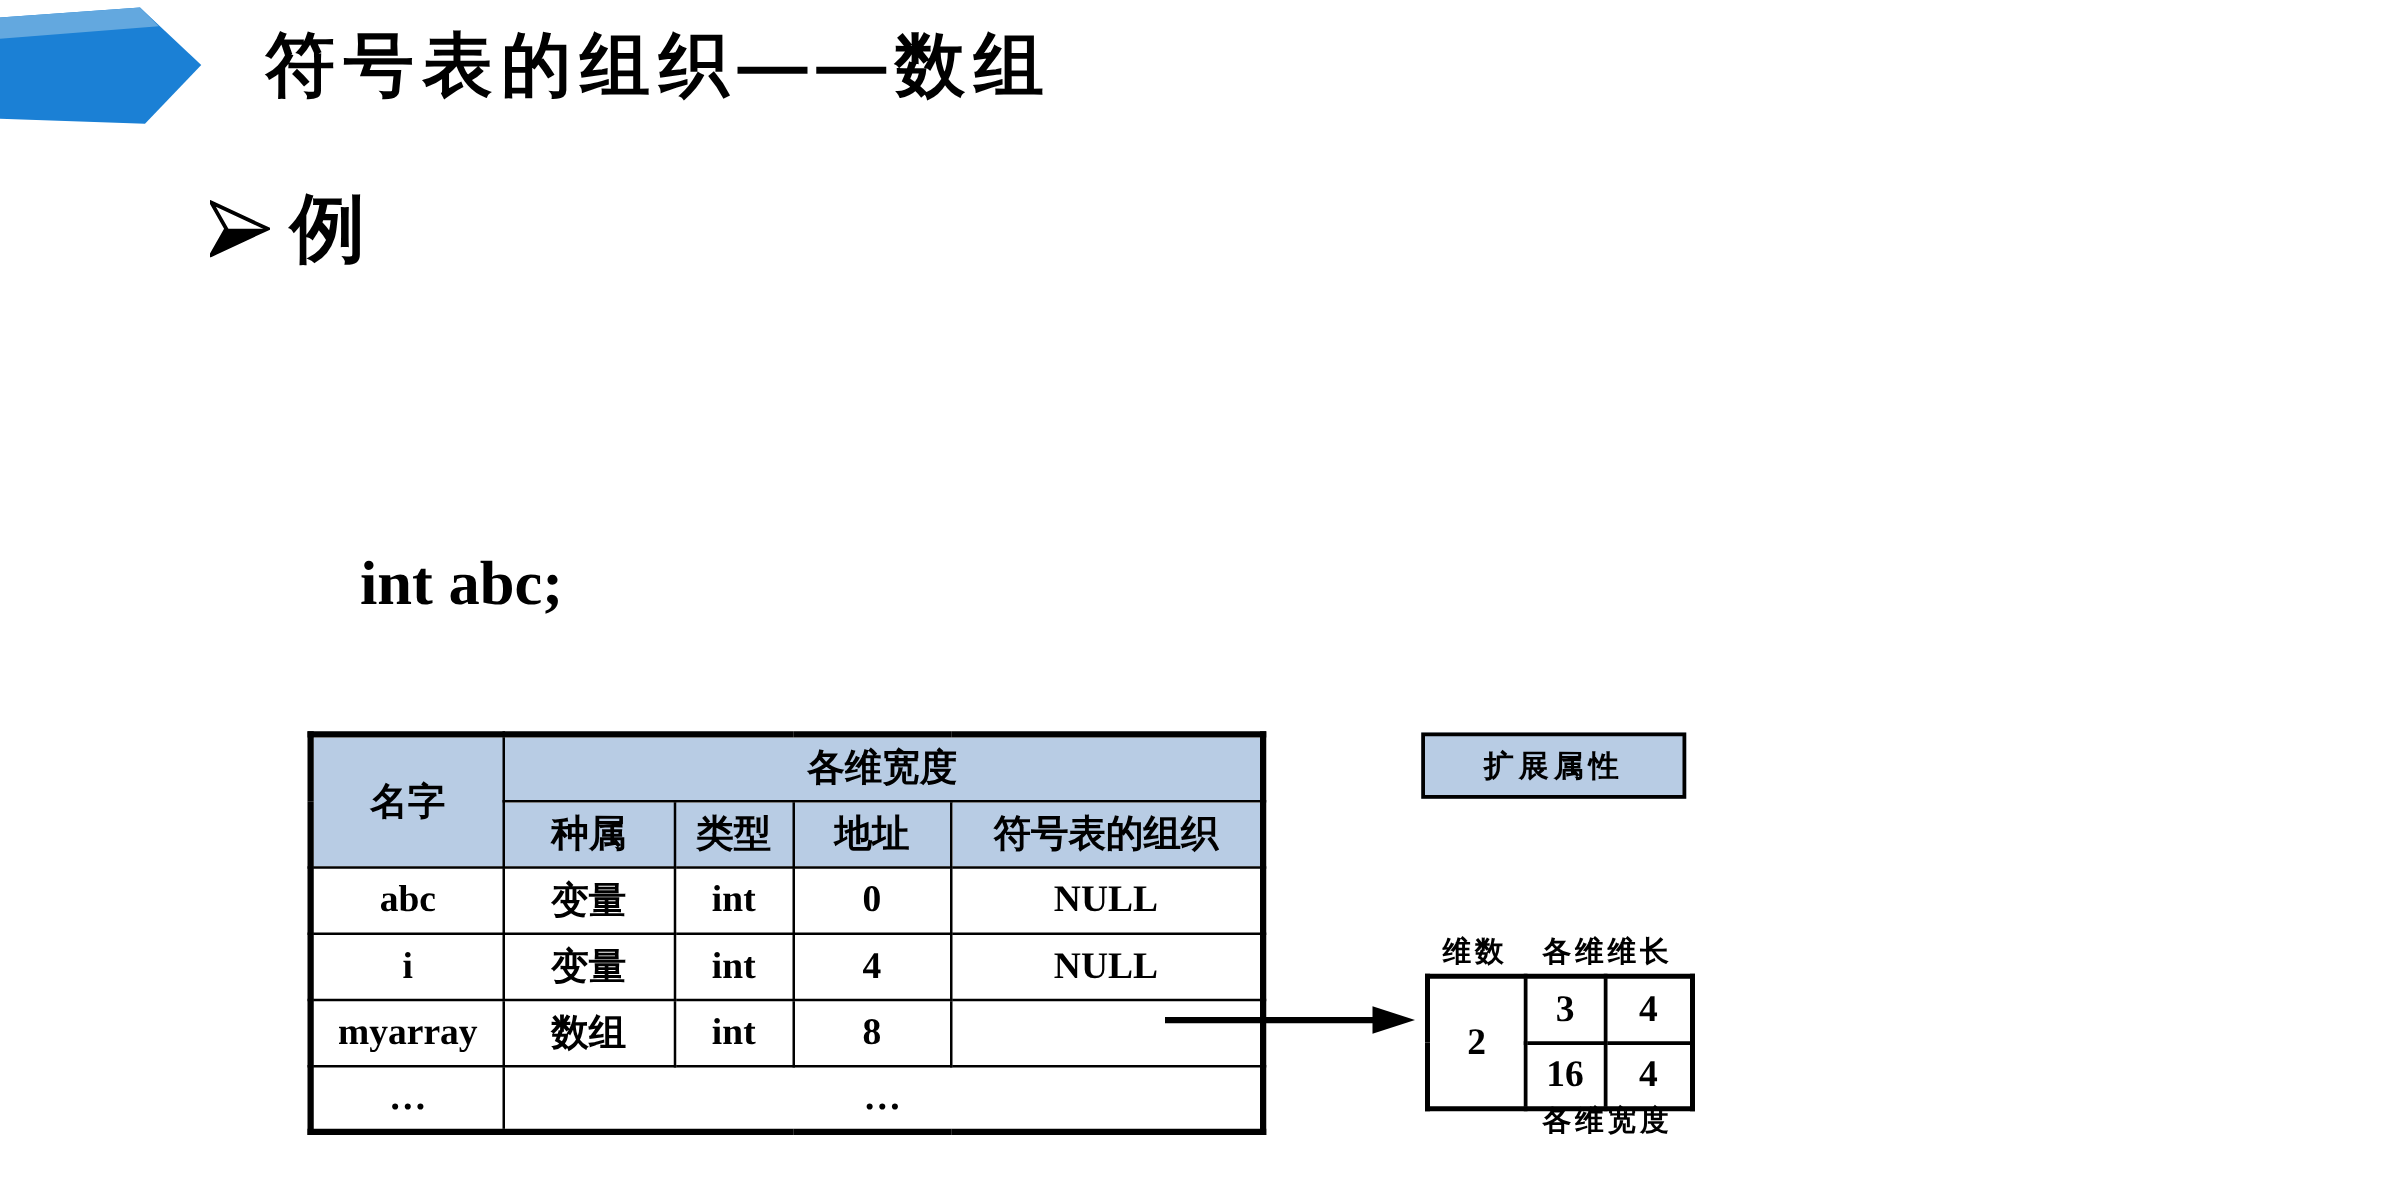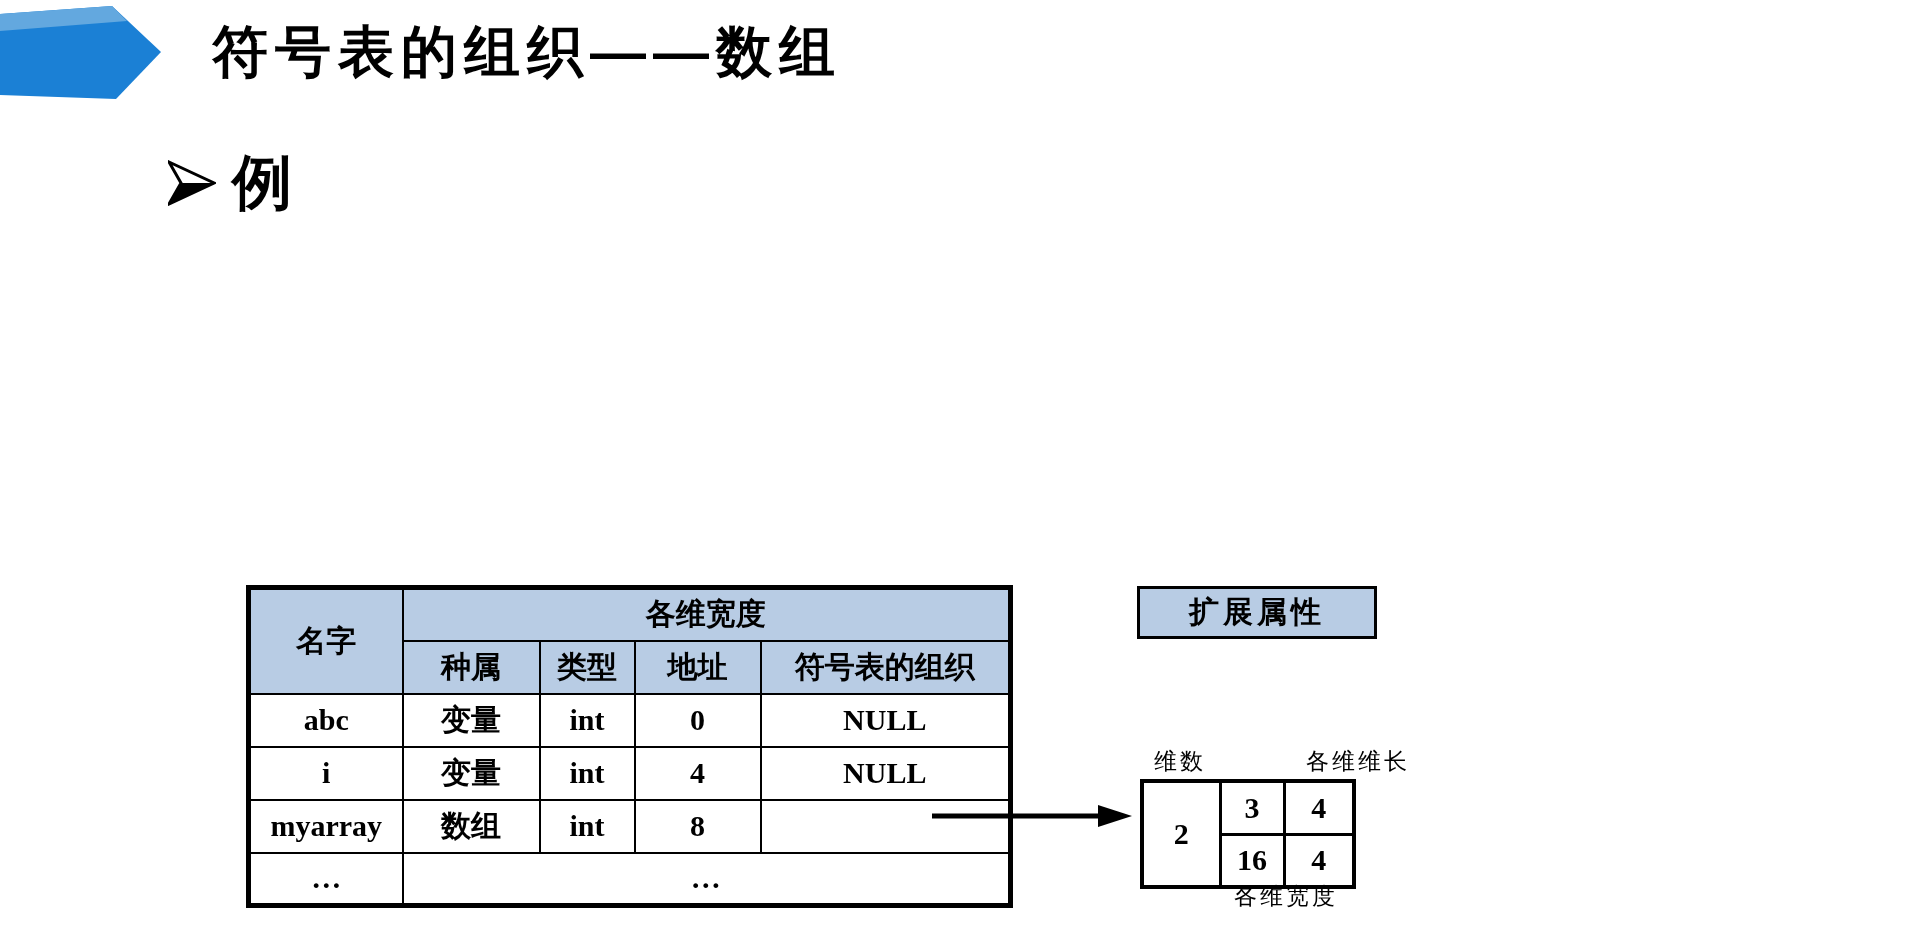--- a/index.html
+++ b/index.html
@@ -36,40 +36,40 @@
   }
   .sym-table td{
     border:2.5px solid var(--ink);
     height:53px;padding:0;box-sizing:border-box;
     text-align:center;vertical-align:middle;
     font-size:30px;font-weight:bold;overflow:hidden;
   }
   .sym-table td.hdr{background:var(--header-blue);}
   
   .ext-box{
-    position:absolute;left:1137px;top:586px;width:240px;height:53px;
+    position:absolute;left:1137px;top:586px;width:212px;height:53px;
     background:var(--header-blue);border:3.5px solid var(--ink);box-sizing:border-box;
     display:flex;align-items:center;justify-content:center;
-    font-size:30px;font-weight:bold;letter-spacing:4px;
+    font-size:24px;font-weight:bold;letter-spacing:4px;
   }
   
   .ptr-arrow{position:absolute;left:930px;top:801px;width:205px;height:30px;}
   
   .dim-table{
     position:absolute;left:1140px;top:779px;
     border-collapse:collapse;table-layout:fixed;
     border:4px solid var(--ink);
   }
   .dim-table td{
     border:3px solid var(--ink);height:53px;padding:0;box-sizing:border-box;
     text-align:center;vertical-align:middle;font-size:30px;font-weight:bold;
   }
-  .dim-label{position:absolute;font-size:23px;font-weight:400;text-align:center;white-space:nowrap;letter-spacing:3px;}
+  .dim-label{position:absolute;font-size:23px;font-weight:700;text-align:center;white-space:nowrap;letter-spacing:3px;}
   .lbl-dim-count{left:1140px;width:80px;top:746px;}
-  .lbl-dim-length{left:1290px;width:136px;top:746px;}
+  .lbl-dim-length{left:1218px;width:136px;top:746px;}
   .lbl-dim-width{left:1218px;width:136px;top:881px;}
 </style>
 </head>
 <body>
 
 <div class="slide">
 
   <svg class="deco-arrow" viewBox="0 0 165 100" aria-hidden="true">
     <polygon points="0,12 112,4 161,50 116,97 0,93" style="fill:var(--deco-dark-blue)"></polygon>
     <polygon points="0,12 112,4 127,19 0,29" style="fill:var(--deco-light-blue)"></polygon>
@@ -79,20 +79,21 @@
 
   <div class="bullet-row">
     <svg class="bullet-glyph" viewBox="0 0 48 46" aria-hidden="true">
       <polygon points="1,2 46,23 1,44 13,23" fill="#ffffff" stroke="var(--ink)" stroke-width="3" stroke-linejoin="miter"></polygon>
       <polygon points="13,23 46,23 1,44" fill="var(--ink)"></polygon>
     </svg>
     <span class="bullet-text">例</span>
   </div>
 
   <div class="code">
+    <div>int abc;</div>
     
   </div>
 
   <table class="sym-table">
     <colgroup>
       <col style="width:154px">
         <col style="width:137px">
         <col style="width:95px">
         <col style="width:126px">
         <col style="width:250px">

